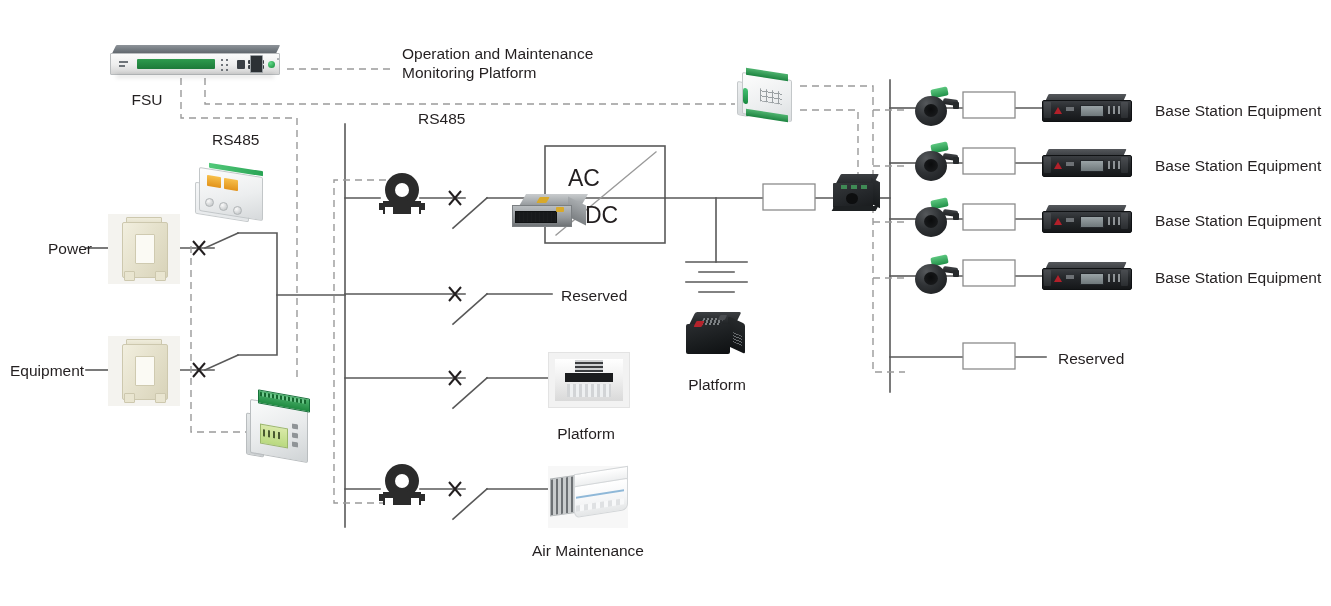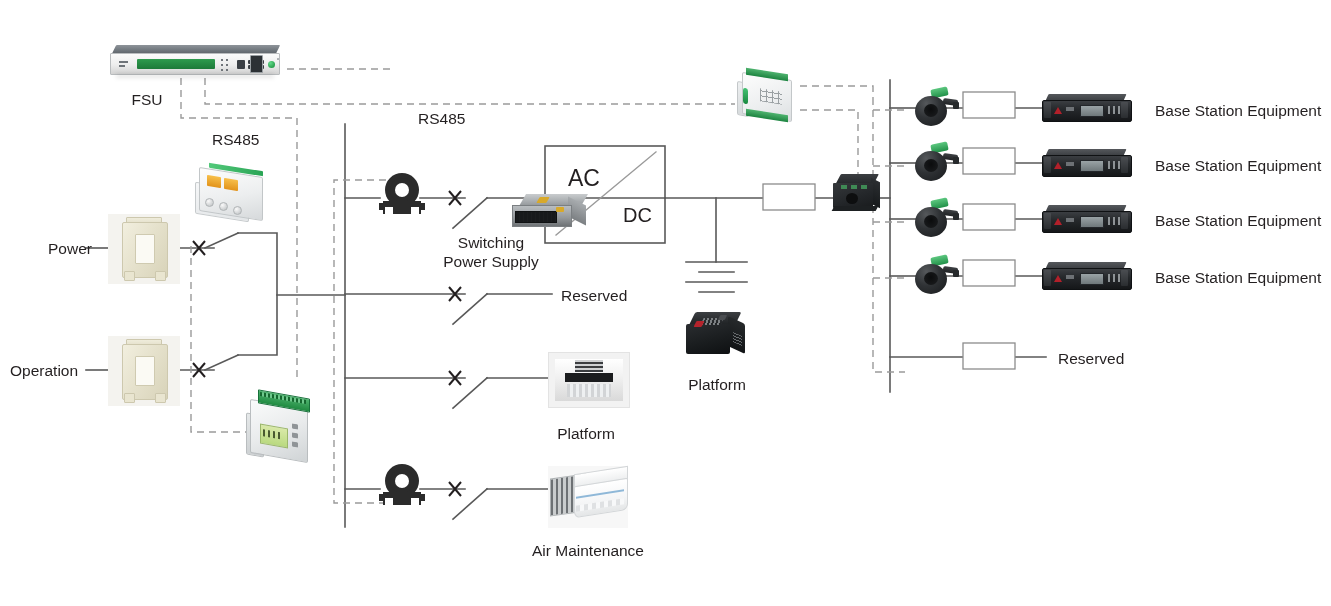--- a/index.html
+++ b/index.html
@@ -327,20 +327,22 @@
       <div class="port" style="left:146px;top:6px;width:7px;height:4px;"></div>
       <div class="port" style="left:146px;top:11px;width:7px;height:4px;"></div>
       <div class="gled" style="left:157px;top:7px;"></div>
       <div class="blk" style="left:166px;top:4px;width:0px;height:0px;"></div>
     </div>
     <div class="blk" style="left:140px;top:10px;width:11px;height:16px;"></div>
     <div class="shadow"></div>
   </div>
   <div class="lbl c" style="left:107px;top:90px;width:80px;">FSU</div>
 
+  <div class="lbl" style="left:402px;top:44px;">Operation and Maintenance
+Monitoring Platform</div>
 
   <div class="lbl" style="left:212px;top:130px;">RS485</div>
   <div class="lbl" style="left:418px;top:109px;">RS485</div>
 
   <div class="dev din485" style="left:193px;top:158px;">
     <div class="body2"></div>
     <div class="body"></div>
     <div class="gbar"></div>
     <div class="org org1"></div>
     <div class="org org2"></div>
@@ -360,21 +362,21 @@
   <div class="lbl" style="left:48px;top:239px;">Power</div>
 
   <div class="dev ctc" style="left:108px;top:336px;">
     <div class="bg"></div>
     <div class="cap"></div>
     <div class="outer"></div>
     <div class="win"></div>
     <div class="ft" style="left:16px;top:57px;"></div>
     <div class="ft" style="left:47px;top:57px;"></div>
   </div>
-  <div class="lbl" style="left:10px;top:361px;">Operation</div>
+  <div class="lbl" style="left:10px;top:361px;">Equipment</div>
 
   <div class="dev dinmeter" style="left:246px;top:388px;">
     <div class="bodyB"></div>
     <div class="bodyA"></div>
     <div class="term"></div>
     <div class="termpins"></div>
     <div class="lcd"></div>
     <div class="lcdtext"></div>
     <div class="btn" style="left:46px;top:36px;"></div>
     <div class="btn" style="left:46px;top:45px;"></div>
@@ -404,24 +406,22 @@
   <div class="dev spsimg" style="left:512px;top:194px;">
     <div class="lid"></div>
       <div class="sd"></div>
       <div class="fr"></div>
     <div class="strip"></div>
       <div class="y1"></div>
       <div class="y2"></div>
   </div>
 
   <div class="lbl" style="left:568px;top:169px;font-size:23px;">AC</div>
-  <div class="lbl" style="left:623px;top:206px;font-size:20px;">DC</div>
-
-  <div class="lbl c" style="left:430px;top:233px;width:122px;">Switching
-Power Supply</div>
+  <div class="lbl" style="left:585px;top:206px;font-size:23px;">DC</div>
+
   <div class="lbl" style="left:561px;top:286px;">Reserved</div>
 
   <div class="dev lightimg" style="left:548px;top:352px;">
     <div class="pan"></div>
       <div class="vent"></div>
       <div class="bar"></div>
       <div class="fanl"></div>
   </div>
   <div class="lbl c" style="left:536px;top:424px;width:100px;">Platform</div>
 

